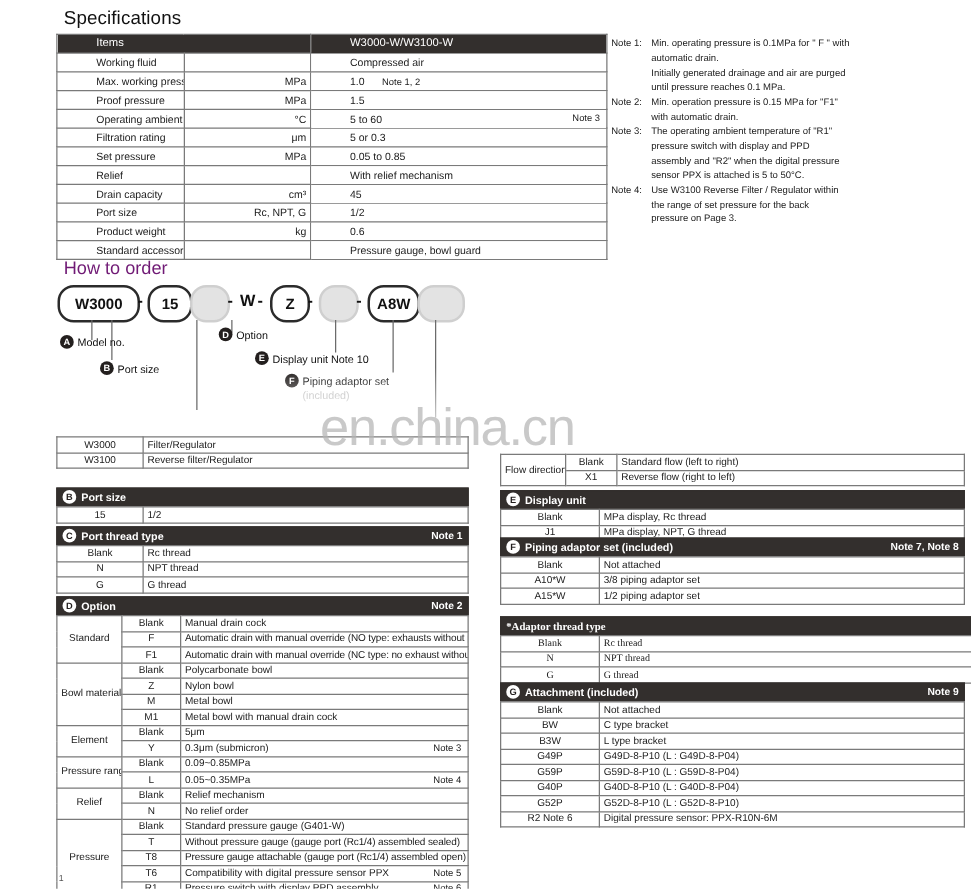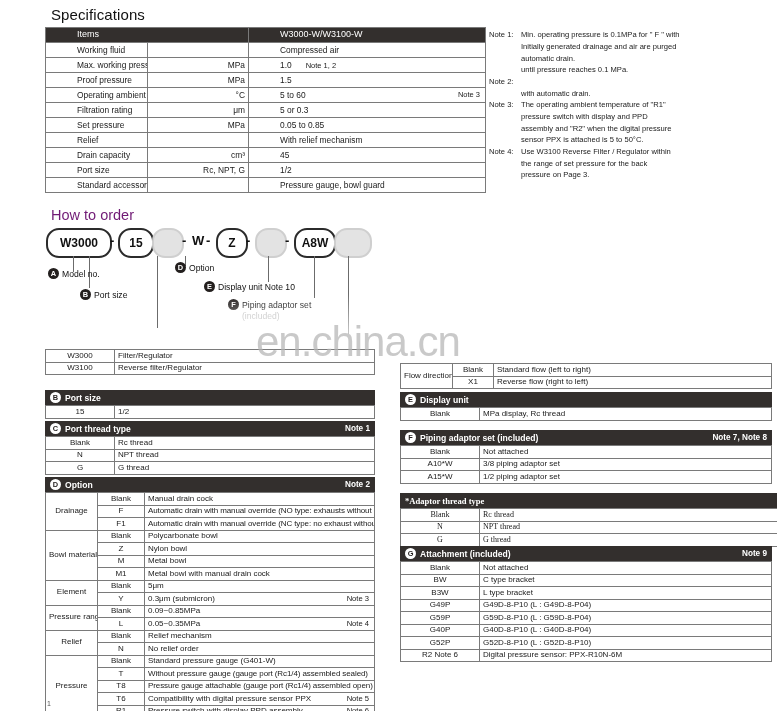--- a/index.html
+++ b/index.html
@@ -160,38 +160,44 @@
             <td class="sp-item lft">Drain capacity</td>
             <td class="sp-unit">cm³</td>
             <td class="sp-val">45</td>
           </tr>
           <tr>
             <td class="sp-item lft">Port size</td>
             <td class="sp-unit">Rc, NPT, G</td>
             <td class="sp-val">1/2</td>
           </tr>
           <tr>
+            <td class="sp-item lft">Product weight</td>
+            <td class="sp-unit">kg</td>
+            <td class="sp-val">0.6</td>
+          </tr>
+          <tr>
             <td class="sp-item lft">Standard accessories</td>
             <td class="sp-unit"></td>
             <td class="sp-val">Pressure gauge, bowl guard</td>
           </tr>
         </tbody>
     </table>
   </div>
 
   <div id="notes">
       <div class="note-row">
         <span class="note-lbl">Note 1:</span>
         <span class="note-txt">Min. operating pressure is 0.1MPa for " F " with</span>
       </div>
+      <div class="note-cont">automatic drain.</div>
       <div class="note-cont">Initially generated drainage and air are purged</div>
-      <div class="note-cont">automatic drain.</div>
       <div class="note-cont">until pressure reaches 0.1 MPa.</div>
       <div class="note-row">
         <span class="note-lbl">Note 2:</span>
+        <span class="note-txt">Min. operation pressure is 0.15 MPa for "F1"</span>
       </div>
       <div class="note-cont">with automatic drain.</div>
       <div class="note-row">
         <span class="note-lbl">Note 3:</span>
         <span class="note-txt">The operating ambient temperature of "R1"</span>
       </div>
       <div class="note-cont">pressure switch with display and PPD</div>
       <div class="note-cont">assembly and "R2" when the digital pressure</div>
       <div class="note-cont">sensor PPX is attached is 5 to 50°C.</div>
       <div class="note-row">
@@ -319,21 +325,21 @@
 
   <div class="sect" style="left:45px;top:477px;width:330px;">
     <div class="secthead">
       <span class="bullet">D</span>
       <span>Option</span>
       <span class="note">Note 2</span>
     </div>
     <table class="tbl">
         <tbody id="tb-option">
           <tr>
-            <td class="c-grp" rowspan="3">Drainage</td>
+            <td class="c-grp" rowspan="3">Standard</td>
             <td class="c-code" style="width:40px">Blank</td>
             <td class="c-desc">Manual drain cock</td>
           </tr>
           <tr>
             <td class="c-code" style="width:40px">F</td>
             <td class="c-desc tiny">Automatic drain with manual override (NO type: exhausts without pressurization)</td>
           </tr>
           <tr>
             <td class="c-code" style="width:40px">F1</td>
             <td class="c-desc tiny">Automatic drain with manual override (NC type: no exhaust without pressurization)</td>
@@ -428,20 +434,24 @@
       <span class="bullet">E</span>
       <span>Display unit</span>
       <span class="note"></span>
     </div>
     <table class="tbl">
         <tbody id="tb-display">
           <tr>
             <td class="c-code" style="width:72px">Blank</td>
             <td class="c-desc">MPa display, Rc thread</td>
           </tr>
+          <tr>
+            <td class="c-code" style="width:72px">J1</td>
+            <td class="c-desc">MPa display, NPT, G thread</td>
+          </tr>
         </tbody>
       </table>
   </div>
 
   <div class="sect" style="left:400px;top:430px;width:372px;">
     <div class="secthead">
       <span class="bullet">F</span>
       <span>Piping adaptor set (included)</span>
       <span class="note">Note 7, Note 8</span>
     </div>

